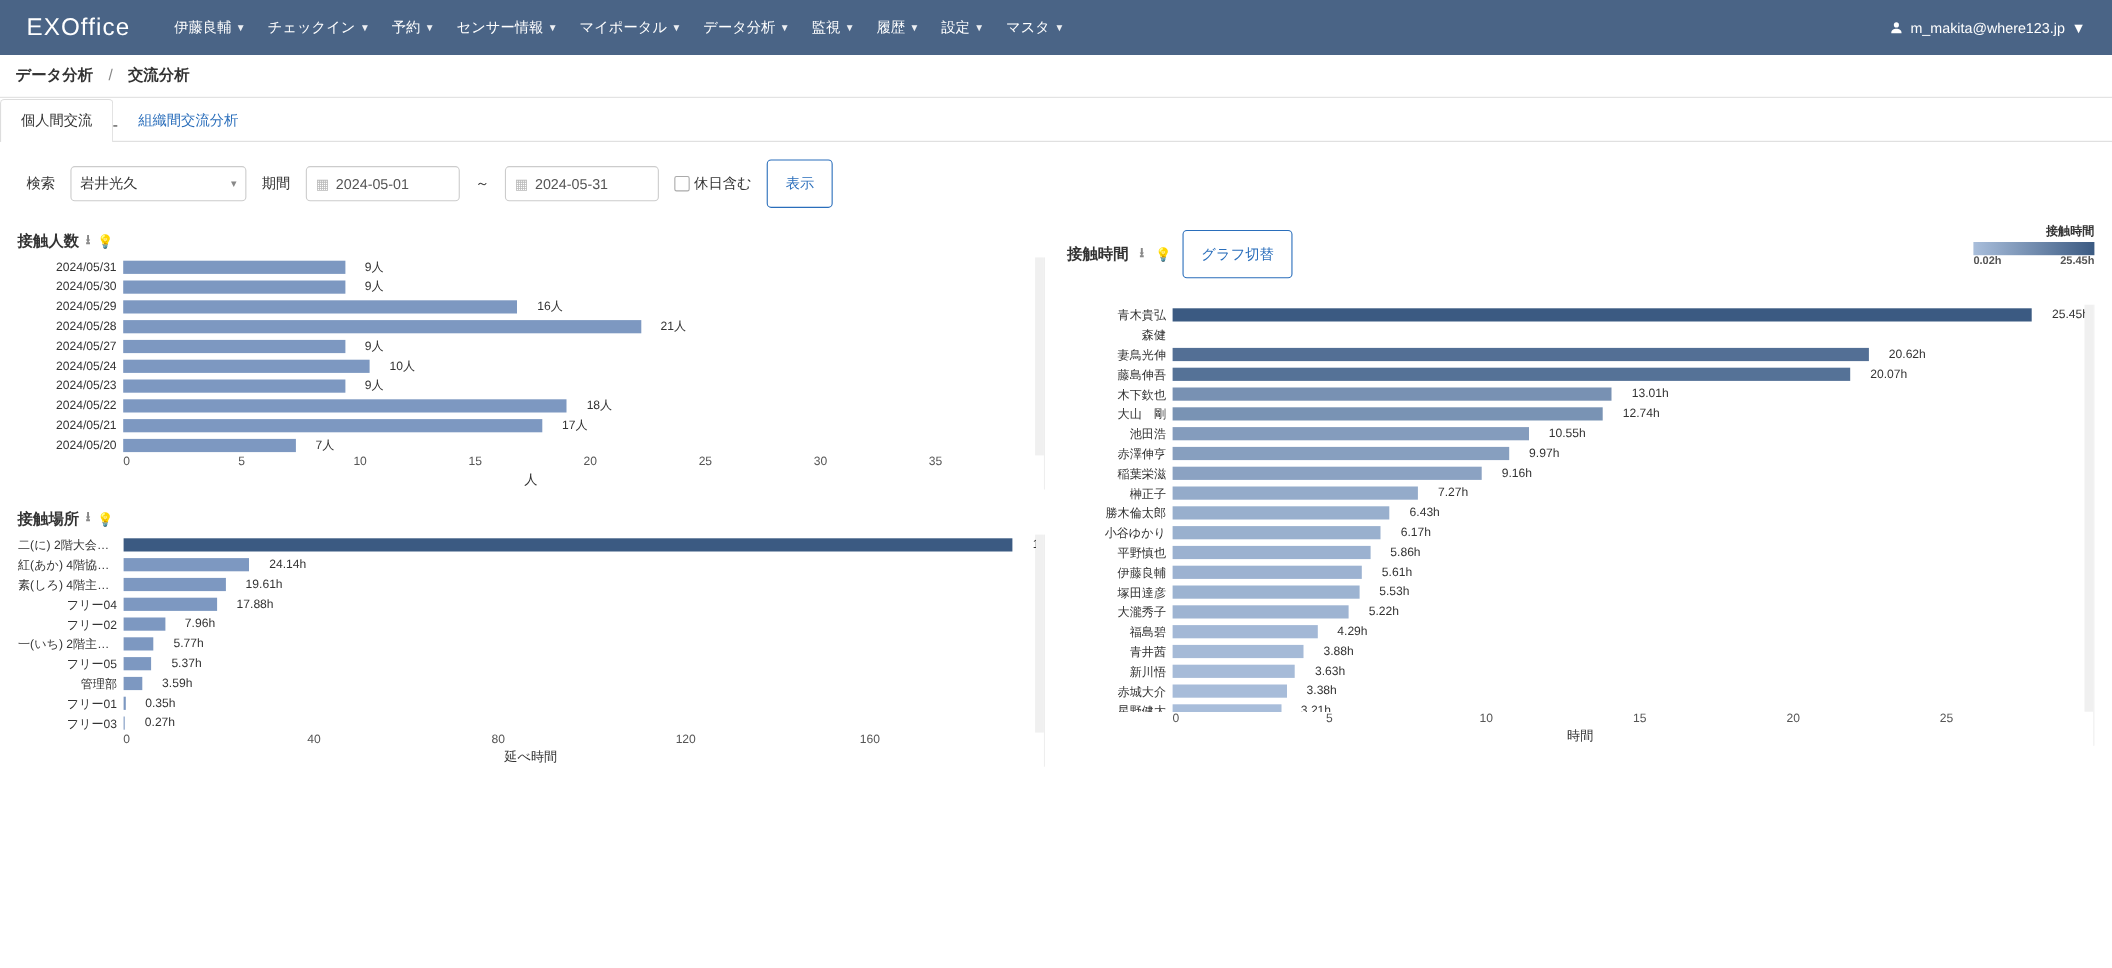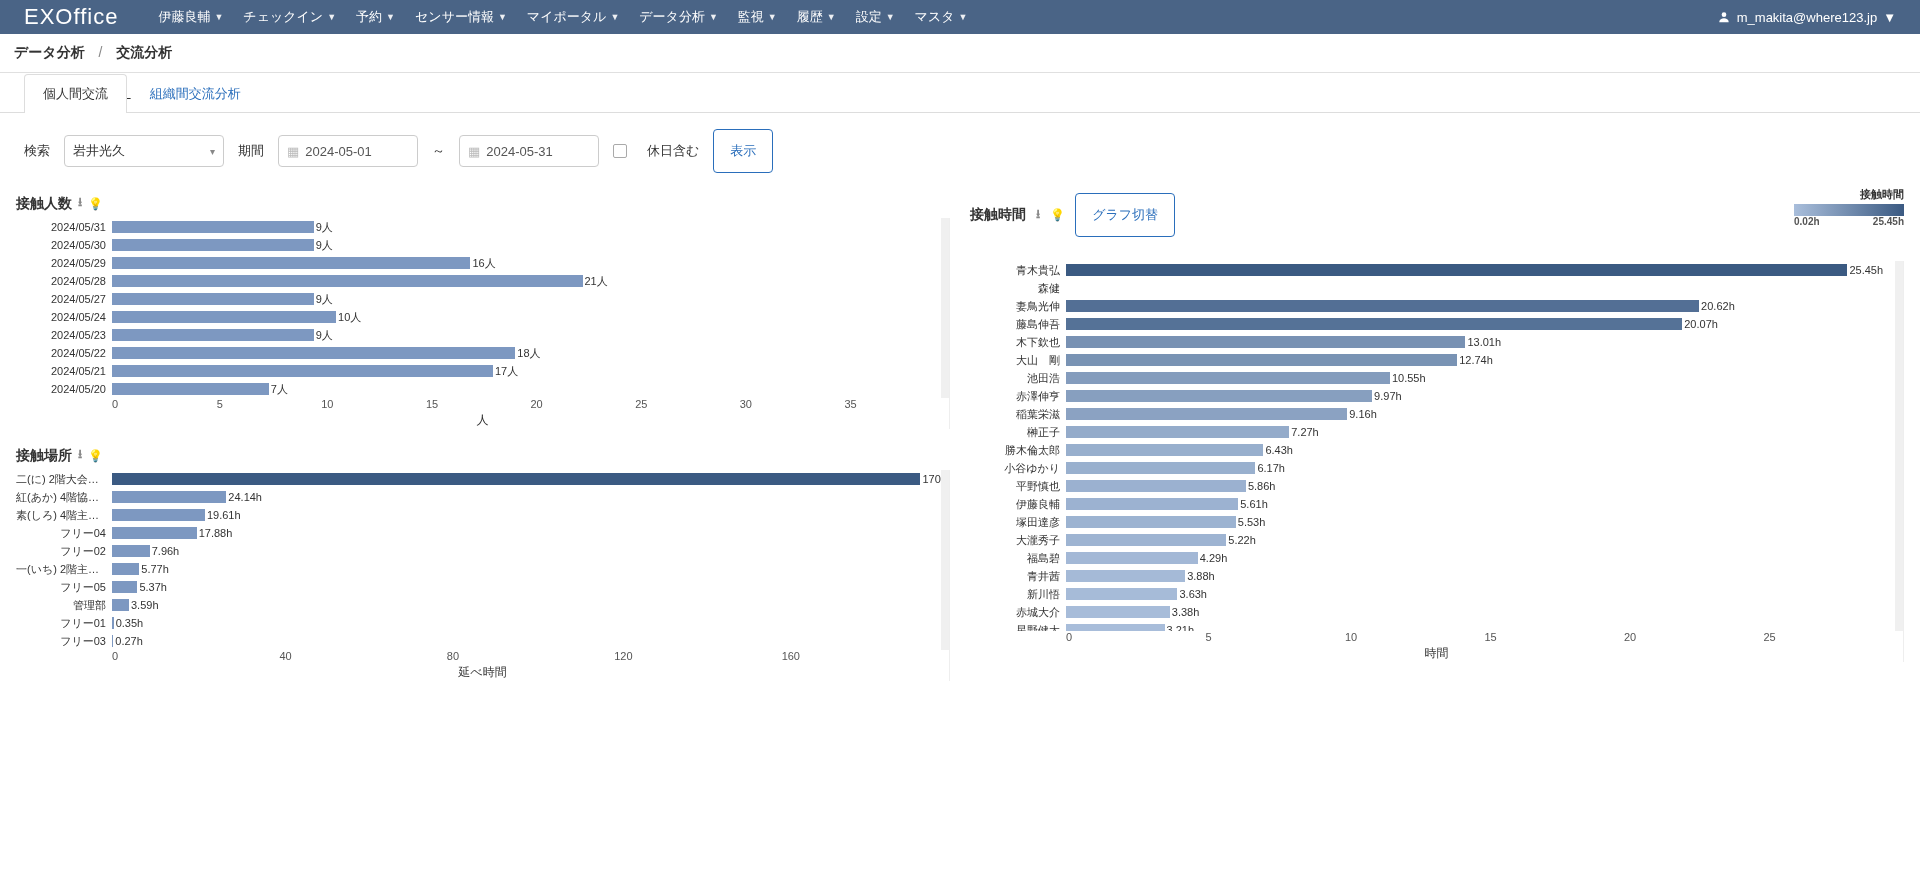--- a/index.html
+++ b/index.html
@@ -1,53 +1,53 @@
 <!DOCTYPE html>
 <html><head>
 <meta charset="utf-8">
 <style>
   * { box-sizing: border-box; }
   body { margin:0; font-family:"Helvetica Neue",Arial,"Hiragino Sans","Meiryo",sans-serif; font-size:13px; color:#333; background:#fff; }
-  .nav { background:#4a6486; color:#fff; display:flex; align-items:center; height:34px; padding:0 24px; }
+  .nav { background:#4a6486; color:#fff; display:flex; align-items:center; height:50px; padding:0 24px; }
   .brand { font-size:22px; font-weight:300; letter-spacing:1px; margin-right:40px; }
   .nav-items { display:flex; gap:20px; flex:1; }
   .nav-item { display:flex; align-items:center; gap:4px; cursor:pointer; font-size:13px; }
   .nav-item .caret { font-size:9px; opacity:.9; }
   .nav-user { display:flex; align-items:center; gap:6px; font-size:13px; }
   .breadcrumb { padding:10px 14px; font-size:14px; border-bottom:1px solid #e0e0e0; }
   .breadcrumb .sep { margin:0 10px; color:#888; }
   .breadcrumb .strong { font-weight:bold; }
-  .tabbar { border-bottom:1px solid #ddd; padding-left:24px;text-decoration:underline; }
+  .tabbar { border-bottom:1px solid #ddd; padding-left:0;text-decoration:underline; }
   .tab { display:inline-block; padding:10px 18px; border:1px solid transparent; border-bottom:none; border-radius:4px 4px 0 0; cursor:pointer; position:relative; top:1px; }
   .tab.active { border-color:#ddd; background:#fff; color:#333; }
   .tab.inactive { color:#2a6ebb; }
   .filters { display:flex; align-items:center; gap:14px; padding:16px 24px; }
   .lbl { font-size:13px; }
   .select, .dateinput { border:1px solid #ccc; border-radius:4px; height:32px; display:flex; align-items:center; padding:0 8px; background:#fff;gap:32px; }
   .select { width:160px; justify-content:space-between; }
   .dateinput { width:140px; color:#555; gap:6px; }
-  .chk { display:flex; align-items:center; gap:20px; }
+  .chk { display:flex; align-items:center; gap:4px; }
   .chk .box { width:14px; height:14px; border:1px solid #aaa; border-radius:2px; }
   .btn { border:1px solid #2a6ebb; color:#2a6ebb; background:#fff; border-radius:4px; padding:12px 16px; cursor:pointer; font-size:13px; }
   .content { display:flex; gap:20px; padding:0 16px 20px; }
   .col-left { width:50%; display:flex; flex-direction:column; gap:12px; }
   .col-right { width:50%; position:relative; }
   .card-title { font-weight:bold; font-size:14px; display:flex; align-items:center; gap:6px; padding:4px 0; }
   .title-icons { color:#888; font-size:12px; }
   .legend { position:absolute; right:0; top:-2px; text-align:right; font-size:11px; color:#333; }
   .grad-bar { width:110px; height:12px; background:linear-gradient(90deg,#a9bedb,#3b5a82); display:block; margin-top:2px; }
   .grad-labels { display:flex; justify-content:space-between; width:110px; font-size:10px; color:#555; }
   .chart { border-right:1px solid #eee; position:relative; }
   .chart-scroll { max-height:180px; overflow-y:auto; border-right:8px solid #f0f0f0; }
   .chart-scroll.tall { max-height:370px; }
   .row { display:flex; align-items:center; height:18px; font-size:11px; }
   .row .ylabel { width:96px; text-align:right; padding-right:6px; white-space:nowrap; overflow:hidden; text-overflow:ellipsis; color:#333; }
   .row .barzone { flex:1; position:relative; height:14px; }
   .row .bar { position:absolute; top:1px; bottom:1px; left:0; background:#7d98c1; }
-  .row .datalabel { position:absolute; top:0; height:14px; line-height:14px; font-size:11px; color:#333; padding-left:2px; white-space:nowrap; }
+  .row .datalabel { position:absolute; top:0; height:14px; line-height:14px; font-size:11px; color:#333; padding-left:18px; white-space:nowrap; }
   .axis { display:flex; align-items:center; font-size:11px; color:#555; margin-left:96px; }
   .axis .tick { flex:1; text-align:left; }
   .axis-title { text-align:center; font-size:12px; color:#333; margin-top:2px; }
   .person-icon { width:14px; height:14px; }
 </style>
 </head>
 <body>
 
 <div class="nav">
   <div class="brand">EXOffice</div>

